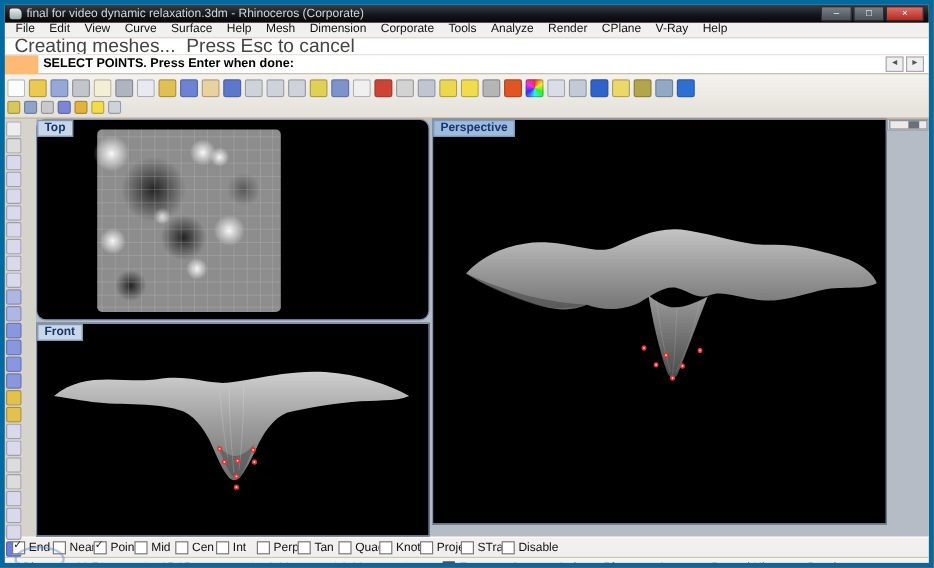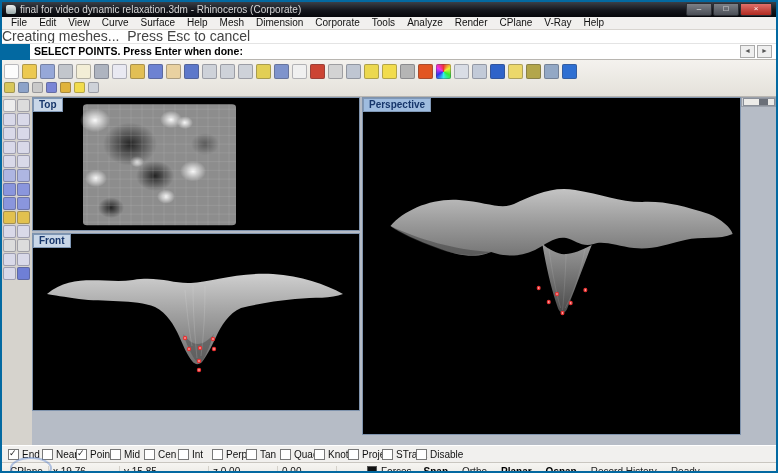--- a/index.html
+++ b/index.html
@@ -1,52 +1,52 @@
 <!DOCTYPE html>
 <html><head>
 <meta charset="utf-8">
 <style>
   html,body{margin:0;padding:0;background:#222;}
-  .frame{position:relative;width:778px;height:473px;box-sizing:border-box;border:2px solid #0369a1;
-         background:#0369a1;font-family:"Liberation Sans",sans-serif;overflow:hidden;}
+  .frame{position:relative;width:778px;height:473px;box-sizing:border-box;border:4px solid #0369a1;
+         background:#fdba74;font-family:"Liberation Sans",sans-serif;overflow:hidden;}
   
   .titlebar{height:15px;display:flex;align-items:center;gap:4px;padding:0 4px;
             background:linear-gradient(#3a4048,#14161c 55%,#05060a);}
   .rhino-logo{width:10px;height:9px;background:linear-gradient(#eee,#9aa);border-radius:2px 4px 2px 2px;flex:0 0 auto;}
   .title-text{color:#d6d6d6;font-size:10px;white-space:nowrap;overflow:hidden;}
   .win-controls{margin-left:auto;display:flex;gap:1px;}
   .win-btn{width:24px;height:11px;font-size:8px;line-height:10px;text-align:center;color:#fff;
            background:linear-gradient(#7c8087,#4a4e55);border:1px solid #2c2f34;border-radius:0 0 2px 2px;cursor:default;}
   .win-btn.close{width:30px;background:linear-gradient(#e0706a,#b02a20);}
   
   .menubar{height:12px;background:#f1f0ee;border-bottom:1px solid #d8d5d0;display:flex;align-items:center;padding:0 3px;}
   .menu-item{font-size:10px;color:#111;padding:0 6px;line-height:12px;white-space:nowrap;}
   
-  .cmd-history{height:13px;background:#fff;border-bottom:1px solid #e4e4e4;font-size:14px;color:#444;
-               padding:0 0;line-height:13px;white-space:pre;overflow:hidden;}
+  .cmd-history{height:13px;background:#fff;border-bottom:1px solid #e4e4e4;font-size:16px;color:#444;
+               padding:0 8px;line-height:13px;white-space:pre;overflow:hidden;}
   .cmd-prompt{height:15px;background:#fff;border-bottom:1px solid #b8b5b0;font-size:10.5px;font-weight:bold;color:#000;
               padding:0 4px;line-height:15px;white-space:pre;display:flex;align-items:center;margin-left:28px;}
   .cmd-nav{margin-left:auto;display:flex;gap:2px;align-items:center;}
   .cmd-nav .nv{width:13px;height:11px;border:1px solid #aaa;background:#efefef;font-size:7px;line-height:10px;text-align:center;color:#555;}
   
   .toolbar{height:34px;background:linear-gradient(#f4f2ee,#e4e1da);border-bottom:1px solid #b8b5b0;padding:1px 2px;}
   .tb-row{display:flex;gap:3px;align-items:center;}
   .tb-row1{height:20px;}
   .tb-row2{height:13px;}
   .tbicon{width:15px;height:15px;border-radius:2px;box-shadow:0 0 0 1px rgba(60,60,70,.35) inset;flex:0 0 auto;}
   .tb-row2 .tbicon{width:11px;height:11px;}
   
   .workspace{height:348px;display:flex;background:#d6d3cd;}
   .sidepalette{width:30px;padding:2px 0 0 1px;display:flex;flex-wrap:wrap;align-content:flex-start;gap:1px;background:#d6d3cd;}
   .sbicon{width:13px;height:13px;border-radius:2px;box-shadow:0 0 0 1px rgba(70,70,90,.4) inset;}
   .viewports{flex:1;display:flex;gap:2px;background:#b6bcc6;padding:0;}
   .vp-left{width:328px;display:flex;flex-direction:column;gap:2px;}
   .vp-right{width:414px;display:flex;flex-direction:row;}
   .viewport{position:relative;background:#000;border:1px solid #7f93ad;box-sizing:border-box;}
-  .vp-top{height:134px;}
+  .vp-top{height:168px;border-radius:8px;}
   .vp-front{height:178px;}
   .vp-persp{height:338px;}
   .vp-label{position:absolute;top:0;left:0;z-index:2;font-size:10px;font-weight:bold;color:#17366b;
             background:#c9d7e8;border:1px solid #7f97b5;padding:0 5px;line-height:12px;}
   .vp-label.active{background:#9fbcdf;}
   .viewport svg{display:block;width:100%;height:100%;}
   .vp-scroll{height:10px;background:#ccd0d6;border:1px solid #9aa0aa;box-sizing:border-box;display:flex;align-items:center;position:relative;}
   .vp-scroll-tab{width:30px;height:6px;margin-left:1px;background:#ecebe8;border:1px solid #8a8f98;}
   .vp-scroll-thumb{position:absolute;left:50%;width:9px;height:6px;background:#6a6f78;}
   

